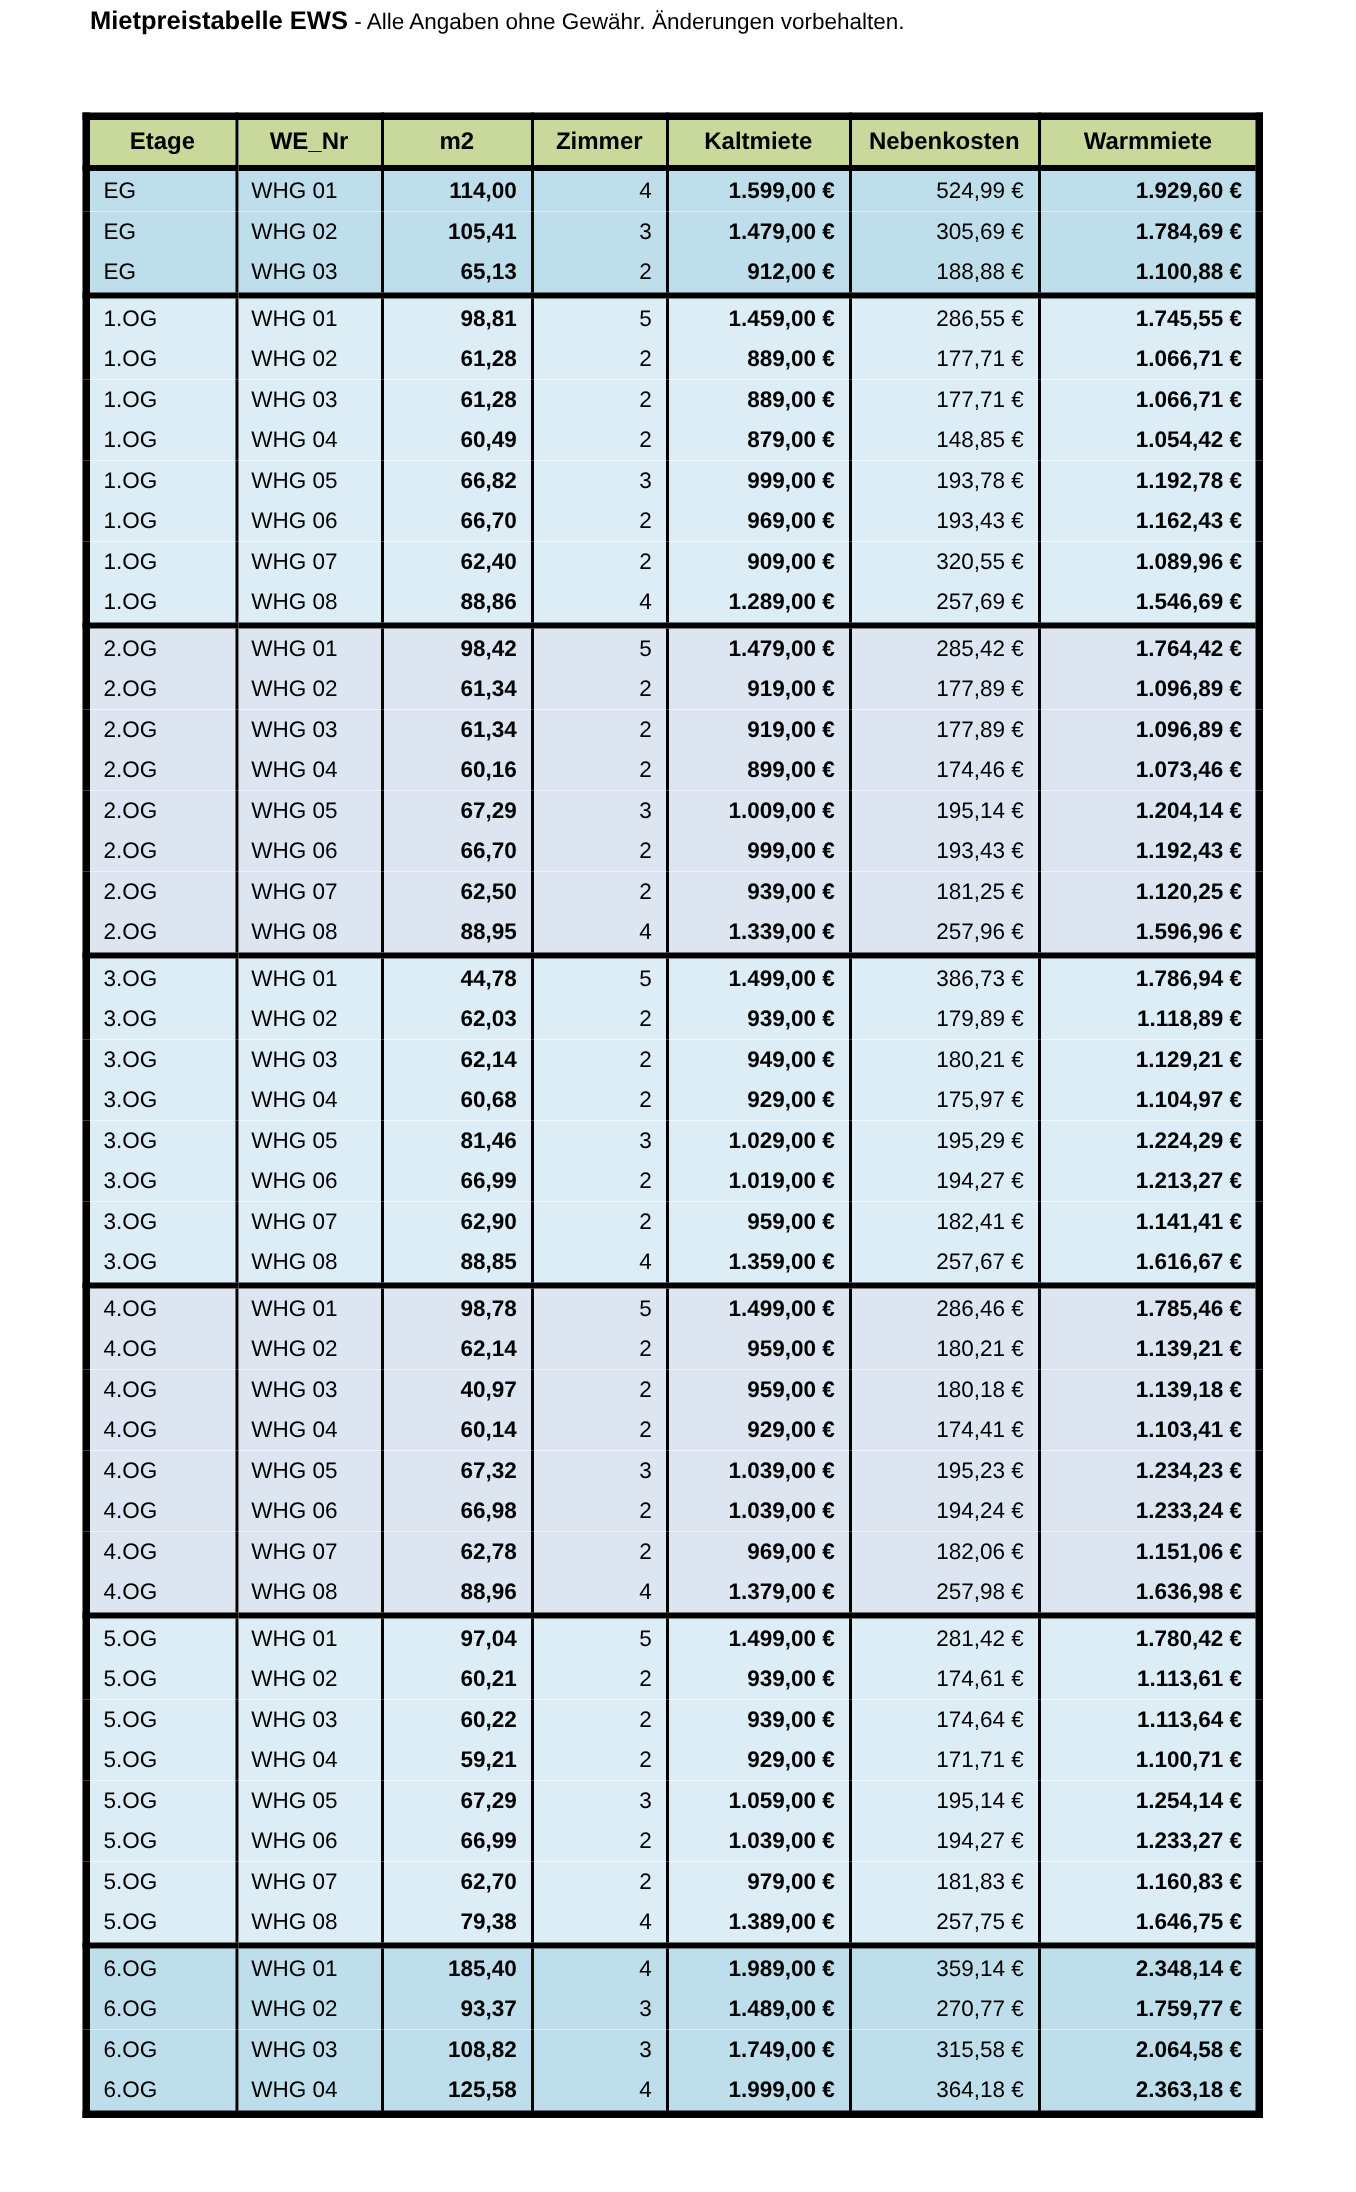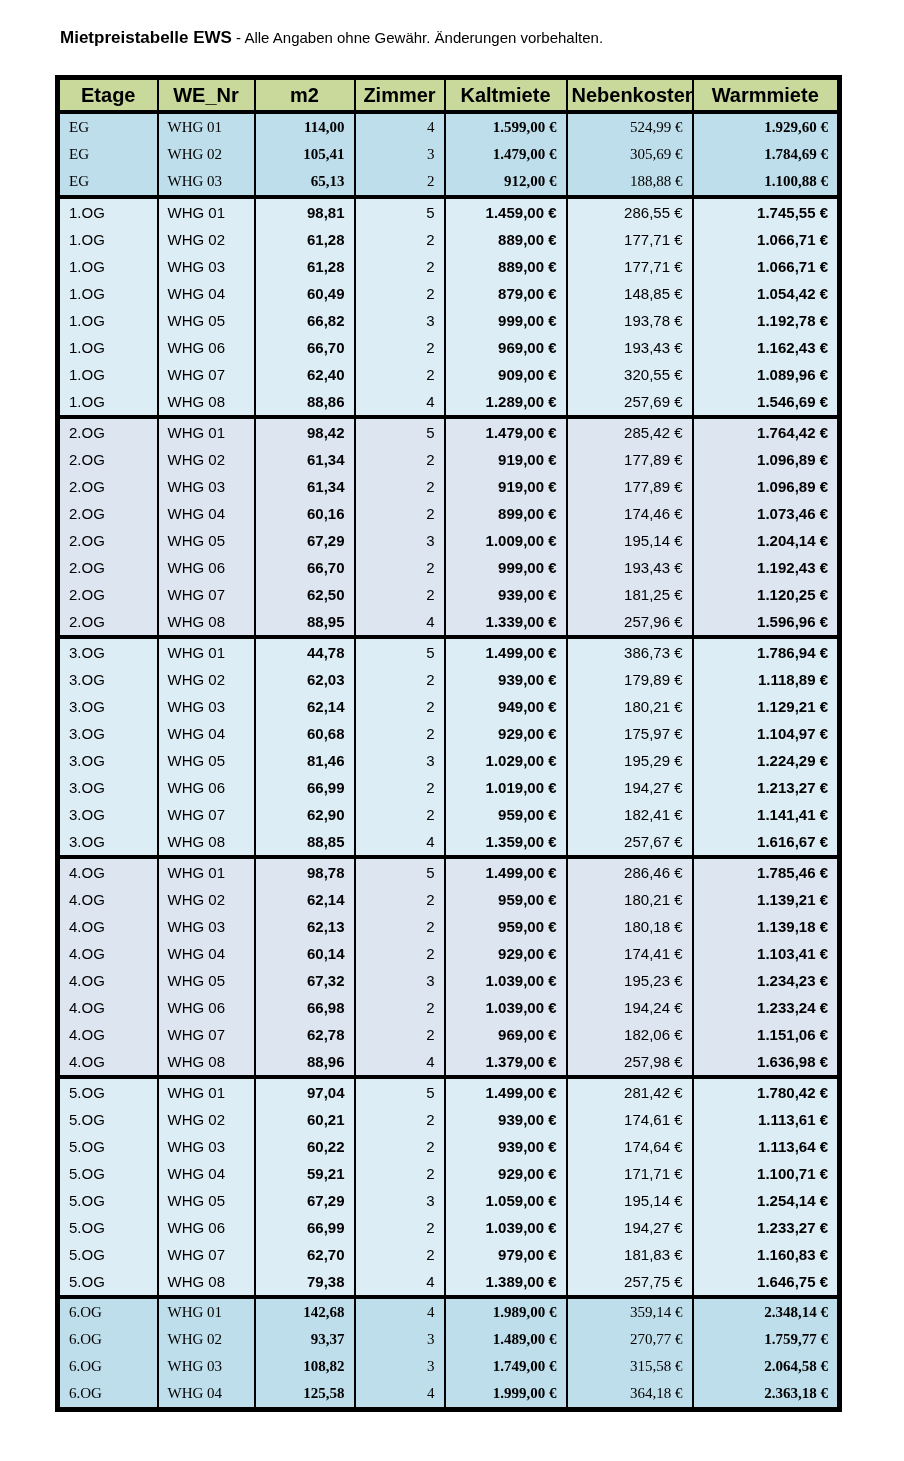--- a/index.html
+++ b/index.html
@@ -4,51 +4,51 @@
 <style>
   html, body { margin: 0; padding: 0; }
   body {
     width: 904px; height: 1461px;
     background: var(--page-bg, #fff);
     font-family: "Liberation Sans", sans-serif;
     position: relative;
     color: var(--text, #000);
   }
   .doc-title {
-    position: absolute; left: 60px; top: 28px;
+    position: absolute; left: 60px; top: 4px;
     font-size: 15px; white-space: nowrap; text-align: center;
   }
   .t-bold { font-weight: 700; font-size: 17px; }
   .t-rest { font-size: 15px; }
   table.rent-table {
     position: absolute; left: 55px; top: 75px;
     width: 782px; table-layout: fixed;
     border-collapse: collapse;
     border: 5px solid var(--border, #000);
   }
   table.rent-table th {
     background: var(--header-bg, #c9d89b);
-    font-weight: 700; font-size: 20px;
+    font-weight: 700; font-size: 16px;
     height: 30px; 
     border: 2px solid var(--border, #000);
     border-bottom: 4px solid var(--border, #000);
     padding: 0 4px; white-space: nowrap; overflow: hidden;
   }
   table.rent-table td {
     font-size: 15px; height: 27px;
     padding: 0 9px;
     border-left: 2px solid var(--border, #000);
     border-right: 2px solid var(--border, #000);
     white-space: nowrap; overflow: hidden;
     line-height: 27px;
   }
   .al { text-align: left; }
   .ar { text-align: right; }
   .bold { font-weight: 700; }
-  tr.tone-medium  td { background: var(--tone-medium,  #bfdeeb); font-family: Liberation Serif, serif; }
+  tr.tone-medium  td { background: var(--tone-medium,  #bfdeeb); }
   tr.tone-light   td { background: var(--tone-light,   #ddedf5); }
   tr.tone-lavender td { background: var(--tone-lavender, #dde5f1); }
   tr.group-start td { border-top: 4px solid var(--border, #000); }
 </style>
 </head>
 <body>
 
 <div class="doc-title"><span class="t-bold">Mietpreistabelle EWS</span><span class="t-rest"> - Alle Angaben ohne Gewähr. Änderungen vorbehalten.</span></div>
 
 <table class="rent-table">
@@ -330,21 +330,21 @@
     <td class="al">WHG 02</td>
     <td class="ar bold">62,14</td>
     <td class="ar">2</td>
     <td class="ar bold">959,00 €</td>
     <td class="ar">180,21 €</td>
     <td class="ar bold">1.139,21 €</td>
   </tr>
       <tr class="tone-lavender">
     <td class="al">4.OG</td>
     <td class="al">WHG 03</td>
-    <td class="ar bold">62,13</td>
+    <td class="ar bold">40,97</td>
     <td class="ar">2</td>
     <td class="ar bold">959,00 €</td>
     <td class="ar">180,18 €</td>
     <td class="ar bold">1.139,18 €</td>
   </tr>
       <tr class="tone-lavender">
     <td class="al">4.OG</td>
     <td class="al">WHG 04</td>
     <td class="ar bold">60,14</td>
     <td class="ar">2</td>
@@ -456,21 +456,21 @@
     <td class="al">WHG 08</td>
     <td class="ar bold">79,38</td>
     <td class="ar">4</td>
     <td class="ar bold">1.389,00 €</td>
     <td class="ar">257,75 €</td>
     <td class="ar bold">1.646,75 €</td>
   </tr>
       <tr class="tone-medium group-start">
     <td class="al">6.OG</td>
     <td class="al">WHG 01</td>
-    <td class="ar bold">142,68</td>
+    <td class="ar bold">185,40</td>
     <td class="ar">4</td>
     <td class="ar bold">1.989,00 €</td>
     <td class="ar">359,14 €</td>
     <td class="ar bold">2.348,14 €</td>
   </tr>
       <tr class="tone-medium">
     <td class="al">6.OG</td>
     <td class="al">WHG 02</td>
     <td class="ar bold">93,37</td>
     <td class="ar">3</td>

